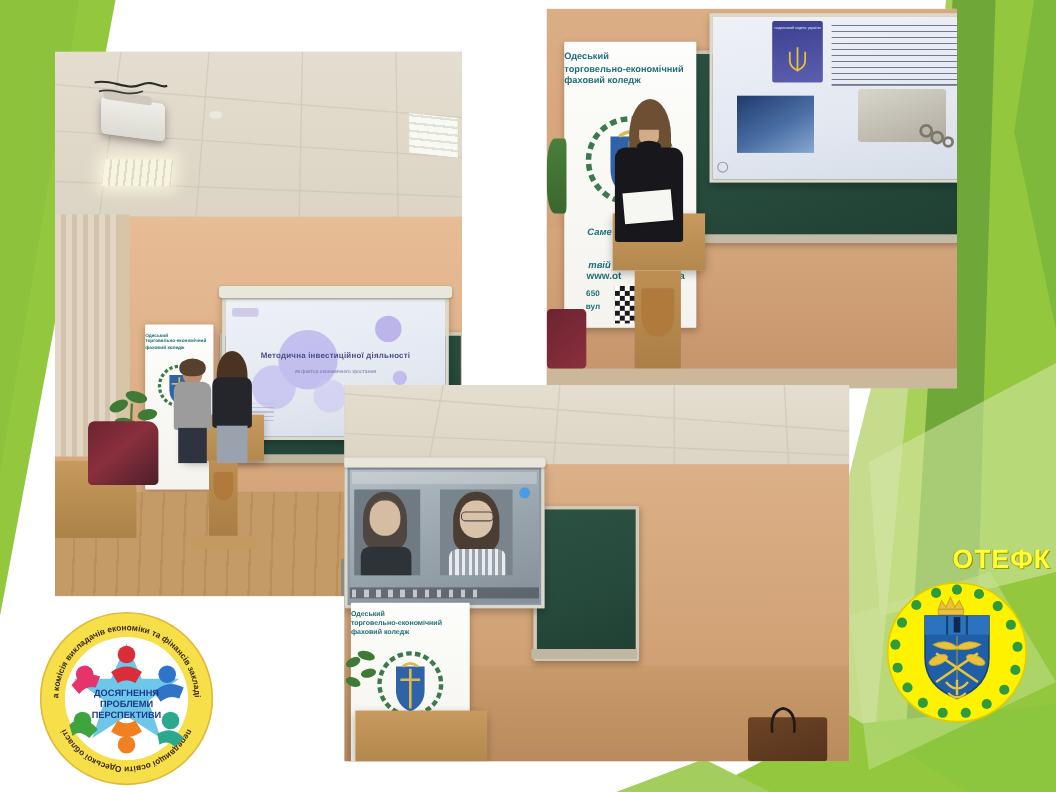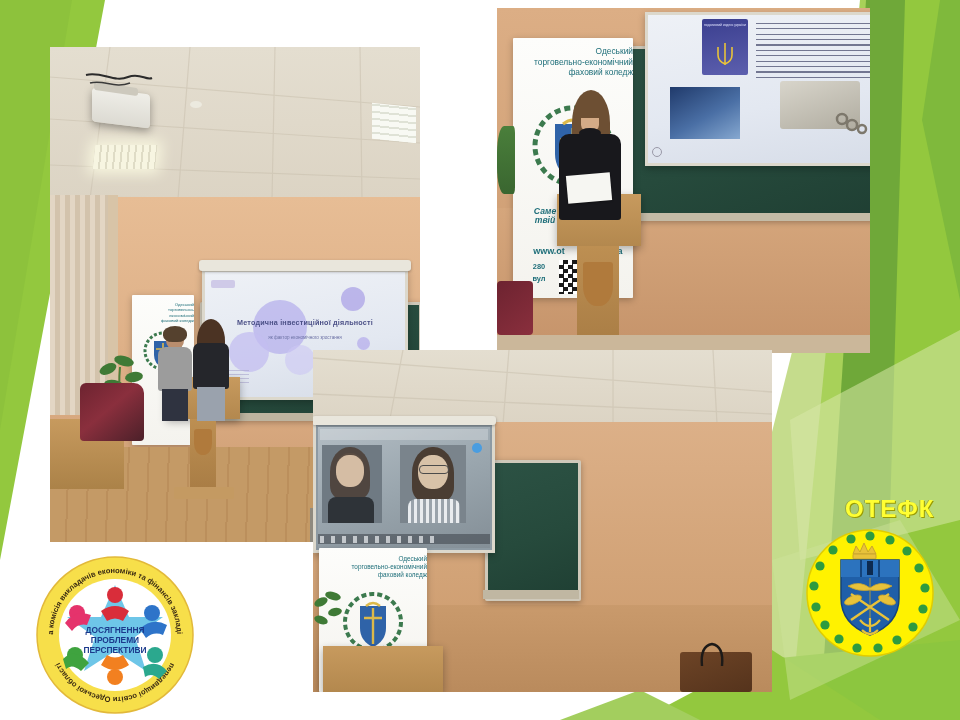--- a/index.html
+++ b/index.html
@@ -31,41 +31,41 @@
          border:3px solid #cfc9ba;border-radius:2px;box-shadow:0 2px 6px rgba(0,0,0,.3);}
   .screen{position:absolute;background:linear-gradient(170deg,#eef1f6 0%,#e3e8f1 60%,#d7dde8 100%);
           border:3px solid #dcd8cc;box-shadow:0 3px 7px rgba(0,0,0,.25);}
   .screen-top{position:absolute;left:-6px;right:-6px;top:-12px;height:11px;background:#e9e6dc;border-radius:3px;
           box-shadow:0 1px 3px rgba(0,0,0,.3);}
   .projector{position:absolute;background:linear-gradient(180deg,#efeee8 0%,#dcdad2 100%);border-radius:4px;
           box-shadow:0 3px 8px rgba(0,0,0,.35);}
   .lightpanel{position:absolute;background:#f6f4e4;box-shadow:0 0 14px 5px rgba(255,255,230,.75);}
   .banner{position:absolute;background:linear-gradient(180deg,#fdfdfb 0%,#f4f3ee 100%);
           box-shadow:0 2px 7px rgba(0,0,0,.25);border-radius:1px;}
-  .banner .btitle{color:#1f6f7a;font-weight:normal;text-align:right;line-height:1.25;margin-left:12px;}
+  .banner .btitle{color:#1f6f7a;font-weight:bold;text-align:left;line-height:1.25;}
   .banner .bsub{color:#1f6f7a;text-align:center;font-style:italic;line-height:1.3;}
   .podium{position:absolute;background:linear-gradient(180deg,#c79a5e 0%,#b3884e 100%);
           box-shadow:0 3px 8px rgba(0,0,0,.3);}
   .podium-crest{position:absolute;background:#b07a3c;border-radius:3px 3px 45% 45%;}
   .plant{position:absolute;}
   .person{position:absolute;}
   .blinds{position:absolute;background:repeating-linear-gradient(90deg,#e3d6c4 0 5px,#d3c3ac 5px 10px);}
   .window{position:absolute;background:linear-gradient(180deg,#fdfdf6 0%,#e8eadf 100%);}
 
   
   .slide-title{position:absolute;color:#4a4f86;font-weight:bold;text-align:center;letter-spacing:.2px;}
   .slide-sub{position:absolute;color:#6d72a5;text-align:center;}
   .blob{position:absolute;border-radius:50%;}
 
   
   .logo-wrap{position:absolute;}
   .logo-wrap svg{display:block;}
   .otefk-label{position:absolute;color:#ffff33;font-weight:bold;
       text-shadow:1px 1px 0 #9a9a00, -1px 0 0 rgba(120,120,0,.4);
-      letter-spacing:1px;}
+      letter-spacing:1px;margin-left:21px;}
 </style>
 </head>
 <body>
 
 <div id="slide">
 
   <div class="bg-layer">
     <svg viewBox="0 0 960 720" xmlns="http://www.w3.org/2000/svg">
 
       <polygon points="0,0 105,0 0,560" fill="#93C83E"></polygon>
@@ -234,24 +234,24 @@
         <div class="btitle" style="font-size:8.4px;margin-top:8px;">Одеський</div>
         <div class="btitle" style="font-size:8.4px;">торговельно-економічний</div>
         <div class="btitle" style="font-size:8.4px;">фаховий коледж</div>
         <svg style="position:absolute;left:50%;top:62px;transform:translateX(-50%);width:86px;height:92px;" viewBox="0 0 86 92">
           <circle cx="43" cy="46" r="38" fill="none" stroke="#3c7a4e" stroke-width="5" stroke-dasharray="6 4"></circle>
           <path d="M25,24 h36 v30 q0,18 -18,26 q-18,-8 -18,-26 z" fill="#2f63a8"></path>
           <path d="M30,40 h26 M43,28 v46" stroke="#dcb94a" stroke-width="3"></path>
           <path d="M33,24 q10,-8 20,0" stroke="#dcb94a" stroke-width="3" fill="none"></path>
         </svg>
         <div class="bsub" style="position:absolute;left:4px;top:168px;width:56px;font-size:8.6px;font-weight:bold;">Саме</div>
-        <div class="bsub" style="position:absolute;left:4px;top:177px;width:56px;font-size:8.6px;font-weight:bold;">твій</div>
+        <div class="bsub" style="position:absolute;left:4px;top:198px;width:56px;font-size:8.6px;font-weight:bold;">твій</div>
         <div class="bsub" style="position:absolute;left:4px;top:208px;width:64px;font-size:9px;font-weight:bold;font-style:normal;">www.ot</div>
         <div class="bsub" style="position:absolute;right:6px;top:208px;width:14px;font-size:9px;font-weight:bold;font-style:normal;">a</div>
-        <div class="bsub" style="position:absolute;left:8px;top:224px;width:36px;font-size:7.4px;font-weight:bold;font-style:normal;">280</div>
+        <div class="bsub" style="position:absolute;left:8px;top:224px;width:36px;font-size:7.4px;font-weight:bold;font-style:normal;">650</div>
         <div class="bsub" style="position:absolute;left:8px;top:236px;width:36px;font-size:7.4px;font-weight:bold;font-style:normal;">вул</div>
         <div style="position:absolute;left:46px;bottom:4px;width:34px;height:34px;
              background:repeating-conic-gradient(#1a1a1a 0 25%, #ffffff 0 50%) 0 0/9px 9px;"></div>
       </div>
 
       <div class="podium" style="left:60px;top:186px;width:84px;height:52px;"></div>
       <div style="position:absolute;left:80px;top:238px;width:42px;height:100px;background:linear-gradient(180deg,#bd8f52,#a97d45);"></div>
       <div class="podium-crest" style="left:86px;top:254px;width:30px;height:44px;"></div>
 
       <div class="person" style="left:56px;top:80px;width:72px;height:170px;">

